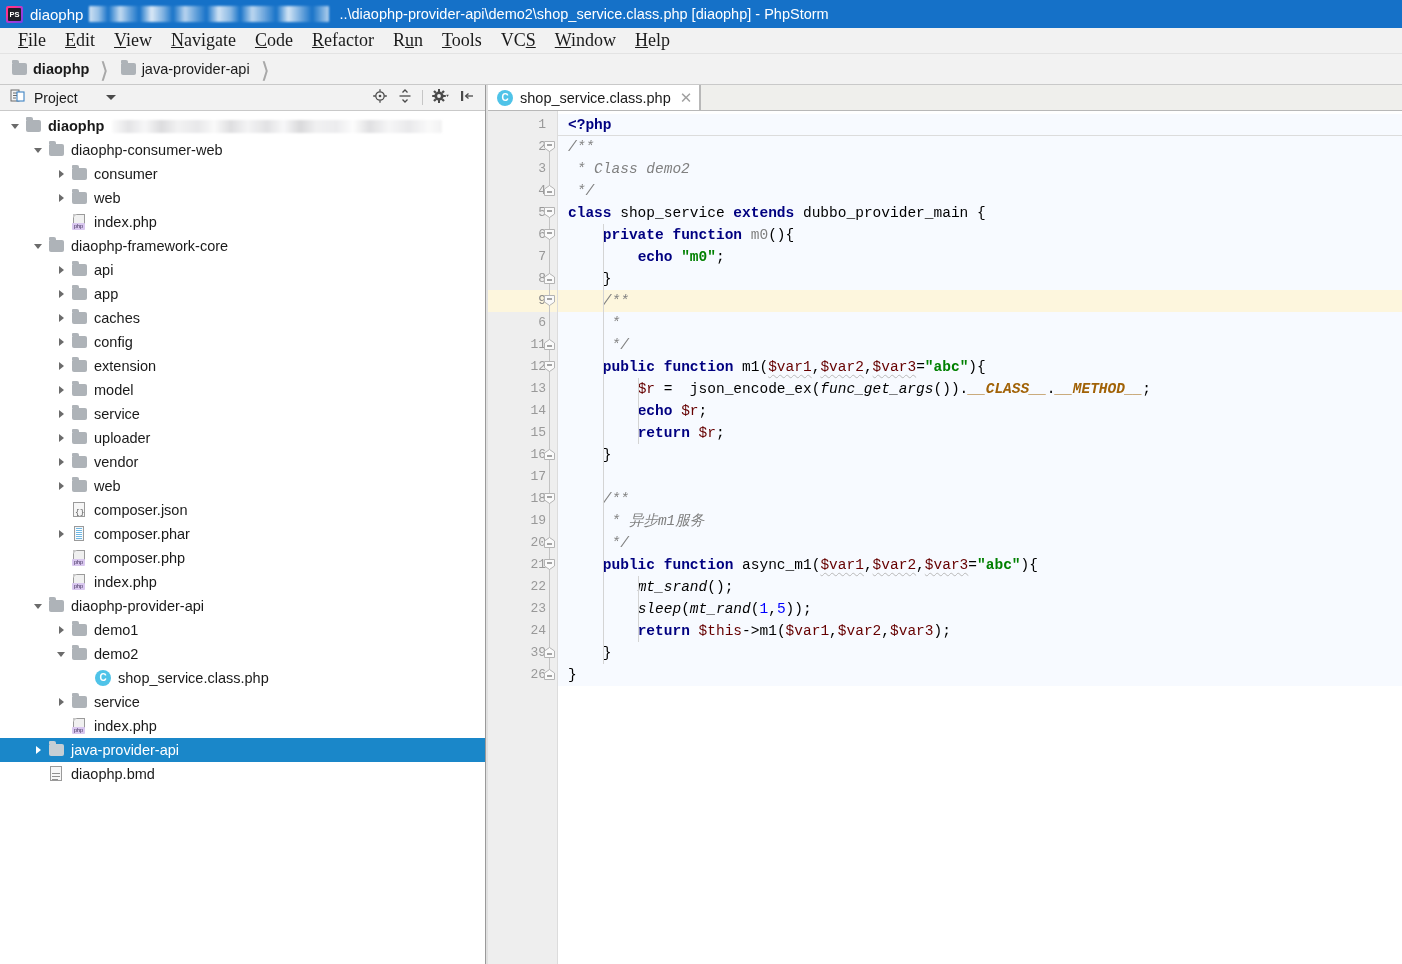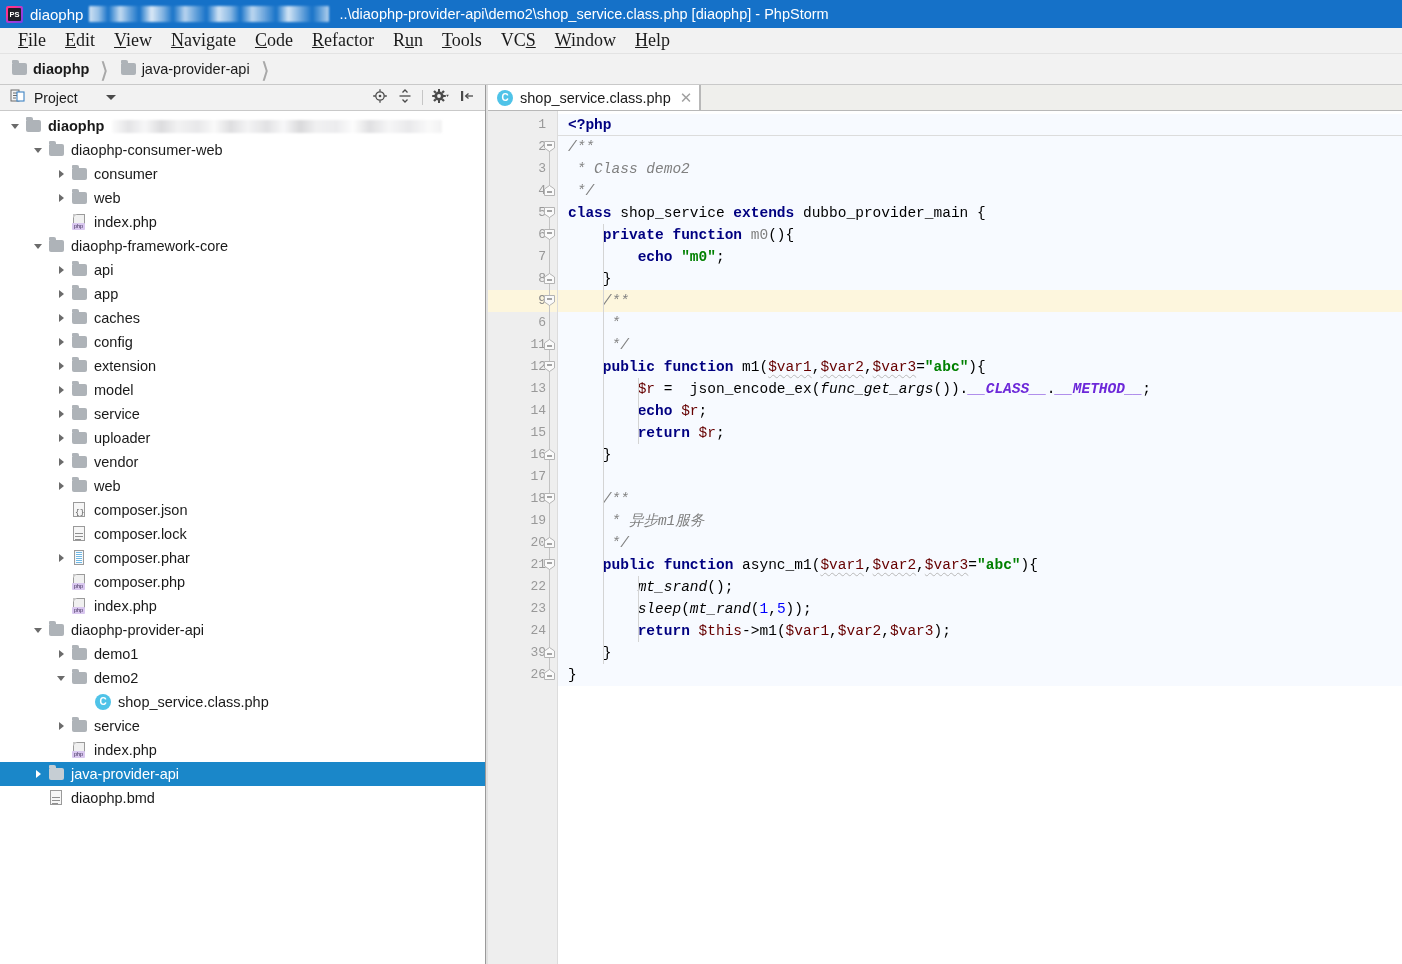--- a/index.html
+++ b/index.html
@@ -259,21 +259,21 @@
   .indent-guide {
     position:absolute; top:0; bottom:0; width:1px; background:#d4d4d4;
   }
 
   
   .k  { color:#000080; font-weight:bold; }   
   .cm { color:#808080; font-style:italic; }  
   .st { color:#008000; font-weight:bold; }   
   .vr { color:#660000; }                     
   .fi { color:#000000; font-style:italic; }  
-  .mg { color:#6d28d9; font-weight:bold; font-style:italic;text-align:center; } 
+  .mg { color:#a16207; font-weight:bold; font-style:italic;text-align:center; } 
   .nm { color:#0000ff; }                     
   .pl { color:#000000; }
   .gy { color:#808080; }
   .wavy {
     text-decoration: underline; text-decoration-style: wavy;
     text-decoration-color: #b8b8b8; text-underline-offset: 3px;
     text-decoration-thickness: 1px;
   }
 </style>
 </head>
@@ -478,31 +478,20 @@
             <span style="width: 54px; flex: 0 0 auto;"></span>
             <span class="arrow none"></span>
             <span class="ic ic-json">
               <span class="pg"></span>
               <span class="br">{}</span>
             </span>
             <span class="node-label">composer.json</span>
           </div>
           <div class="row">
             <span style="width: 54px; flex: 0 0 auto;"></span>
-            <span class="arrow none"></span>
-            <span class="ic ic-txt">
-              <span class="pg"></span>
-              <span class="ln a"></span>
-              <span class="ln b"></span>
-              <span class="ln c"></span>
-            </span>
-            <span class="node-label">composer.lock</span>
-          </div>
-          <div class="row">
-            <span style="width: 54px; flex: 0 0 auto;"></span>
             <span class="arrow "></span>
             <span class="ic ic-phar">
               <span class="pg"></span>
               <span class="zz"></span>
             </span>
             <span class="node-label">composer.phar</span>
           </div>
           <div class="row">
             <span style="width: 54px; flex: 0 0 auto;"></span>
             <span class="arrow none"></span>

